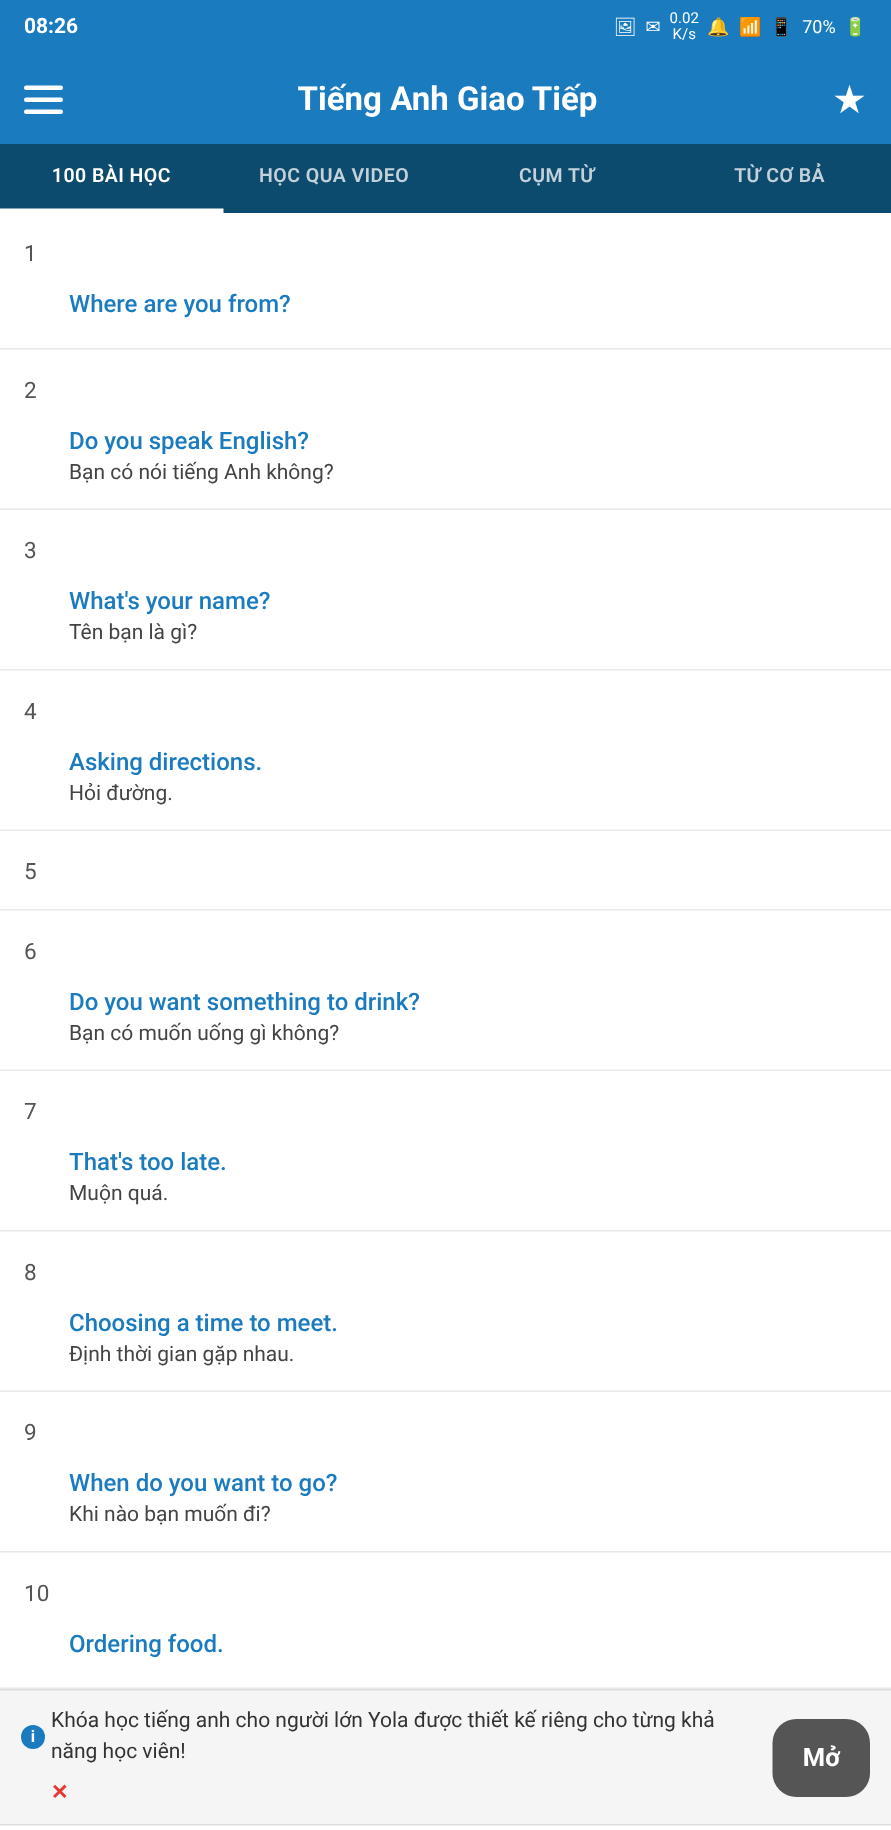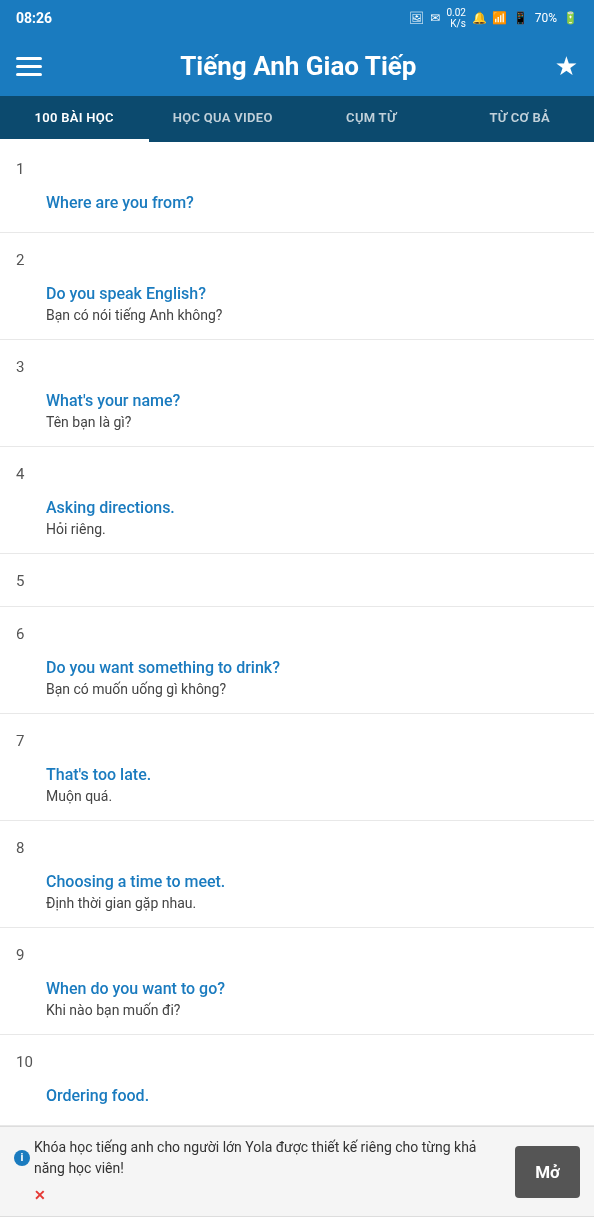--- a/index.html
+++ b/index.html
@@ -37,21 +37,21 @@
     .app-bar {
       background: #1a7bbf;
       color: #fff;
       display: flex;
       align-items: center;
       justify-content: space-between;
       padding: 0 16px;
       height: 60px;
     }
     .app-bar-title {
-      font-size: 26px;
+      font-size: 22px;
       font-weight: 700;
       color: #fff;
       flex: 1;
       text-align: center;
     }
     .hamburger-icon {
       display: flex;
       flex-direction: column;
       gap: 5px;
       cursor: pointer;
@@ -164,21 +164,21 @@
       font-size: 14px;
       cursor: pointer;
       font-weight: bold;
     }
     .ad-open-btn {
       background: #555;
       color: #fff;
       font-size: 17px;
       font-weight: 700;
       padding: 16px 20px;
-      border-radius: 4px;
+      border-radius: 16px;
       cursor: pointer;
       white-space: nowrap;
       flex-shrink: 0;
     }
 
     
     .bottom-nav {
       background: #fff;
       border-top: 1px solid #ddd;
       display: flex;
@@ -194,21 +194,21 @@
     }
   </style>
 </head>
 <body>
 
 <div class="status-bar">
   <span class="status-left">08:26</span>
   <div class="status-right">
     <span>🖼</span>
     <span>✉</span>
-    <span style="font-size:10px; line-height:1.1; text-align:right;">0.02<br>K/s</span>
+    <span style="font-size:10px; line-height:1.1; text-align:center;">0.02<br>K/s</span>
     <span>🔔</span>
     <span>📶</span>
     <span>📱</span>
     <span>70%</span>
     <span>🔋</span>
   </div>
 </div>
 
 <div class="app-bar">
   <div class="hamburger-icon">
@@ -249,21 +249,21 @@
     <div class="lesson-content">
       <div class="lesson-title">What's your name?</div>
       <div class="lesson-subtitle">Tên bạn là gì?</div>
     </div>
   </div>
 
   <div class="lesson-item">
     <span class="lesson-number">4</span>
     <div class="lesson-content">
       <div class="lesson-title">Asking directions.</div>
-      <div class="lesson-subtitle">Hỏi riêng.</div>
+      <div class="lesson-subtitle">Hỏi đường.</div>
     </div>
   </div>
 
   <div class="lesson-item">
     <span class="lesson-number">5</span>
   </div>
 
   <div class="lesson-item">
     <span class="lesson-number">6</span>
     <div class="lesson-content">

